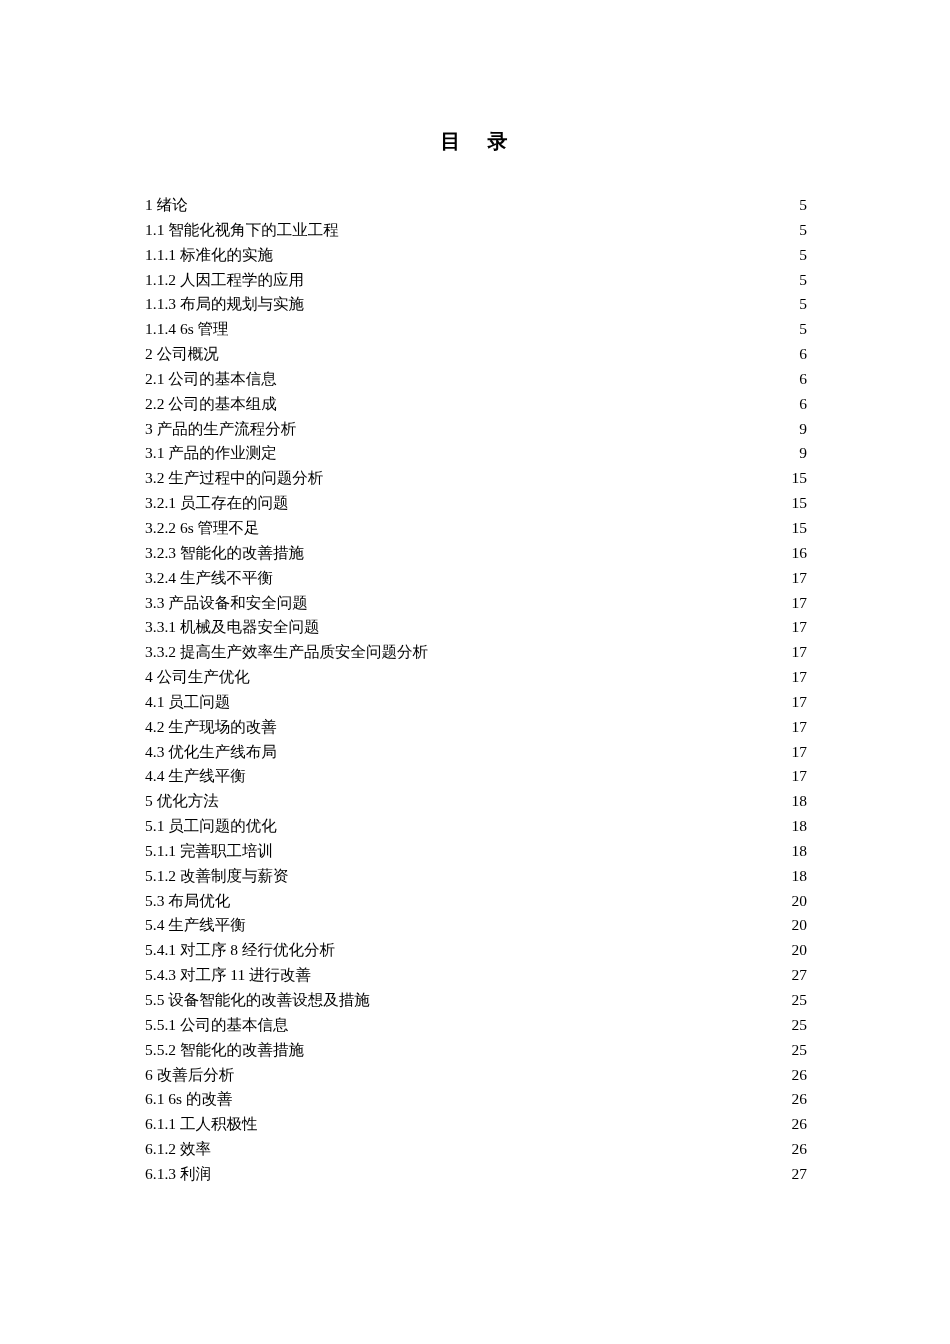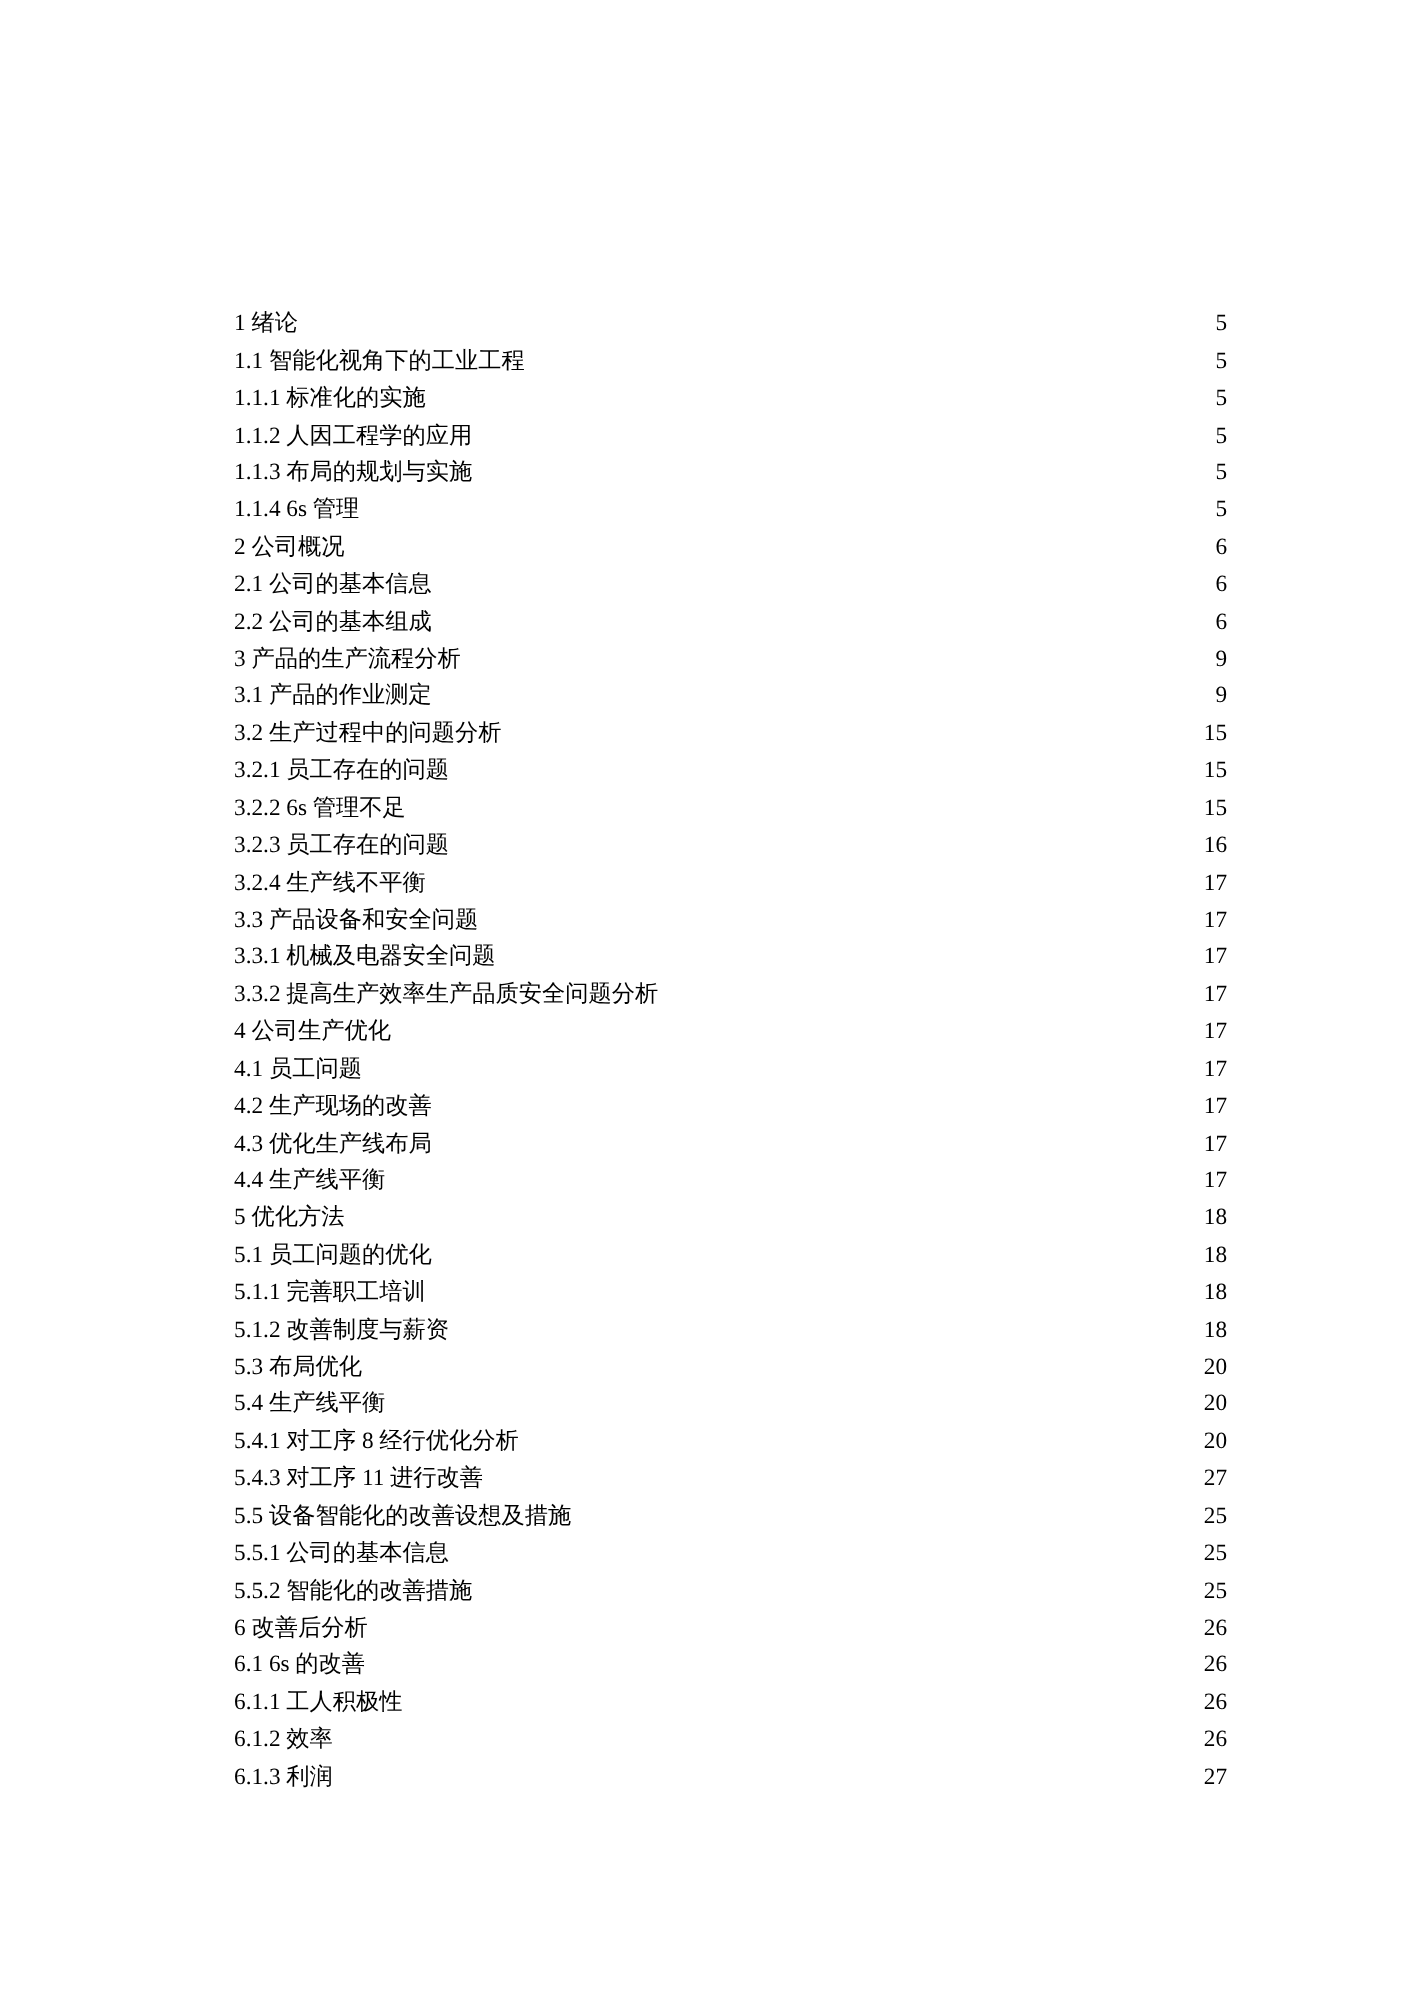--- a/index.html
+++ b/index.html
@@ -2,33 +2,34 @@
 <html><head>
 <meta charset="utf-8">
 <style>
   html, body { margin: 0; padding: 0; background: #ffffff; }
   body { width: 950px; height: 1344px; position: relative; overflow: hidden;
          font-family: "Liberation Serif", "DejaVu Serif", serif; color: #000; }
   .page { position: absolute; left: 0; top: 0; width: 950px; height: 1344px; background: #fff; }
   .title { position: absolute; top: 126px; left: 0; width: 950px; text-align: center;
            font-family: "DejaVu Sans", "Liberation Sans", sans-serif; font-weight: bold;
            font-size: 20px; letter-spacing: 10px; line-height: 30px; padding-left: 8px; box-sizing: border-box; }
-  .toc { position: absolute; left: 145px; top: 193px; width: 662px; margin: 11px; padding: 0; list-style: none; }
+  .toc { position: absolute; left: 145px; top: 193px; width: 662px; margin: 0; padding: 0; list-style: none; }
   .toc-row { display: flex; align-items: baseline; height: 24.85px; line-height: 24.85px;
              font-size: 15.5px; white-space: nowrap; cursor: pointer; }
   .toc-label { flex: 0 0 auto; }
   .toc-leader { flex: 1 1 auto; overflow: hidden; position: relative; margin: 0 1px; }
   .toc-leader::after { content: "............................................................................................................................................................................................................................................................"; 
                        position: absolute; left: 0; white-space: nowrap; letter-spacing: 0.6px; }
   .toc-page { flex: 0 0 auto; text-align: right; }
 </style>
 </head>
 <body>
 
 <div class="page">
+  <div class="title">目 录</div>
   <ul class="toc" id="toc">
       <li class="toc-row">
     <span class="toc-label">1  绪论</span>
     <span class="toc-leader"></span>
     <span class="toc-page">5</span>
   </li>
       <li class="toc-row">
     <span class="toc-label">1.1  智能化视角下的工业工程</span>
     <span class="toc-leader"></span>
     <span class="toc-page">5</span>
@@ -87,21 +88,21 @@
     <span class="toc-label">3.2.1 员工存在的问题</span>
     <span class="toc-leader"></span>
     <span class="toc-page">15</span>
   </li>
       <li class="toc-row">
     <span class="toc-label">3.2.2 6s 管理不足</span>
     <span class="toc-leader"></span>
     <span class="toc-page">15</span>
   </li>
       <li class="toc-row">
-    <span class="toc-label">3.2.3 员工存在的问题</span>
+    <span class="toc-label">3.2.3 智能化的改善措施</span>
     <span class="toc-leader"></span>
     <span class="toc-page">16</span>
   </li>
       <li class="toc-row">
     <span class="toc-label">3.2.4 生产线不平衡</span>
     <span class="toc-leader"></span>
     <span class="toc-page">17</span>
   </li>
       <li class="toc-row">
     <span class="toc-label">3.3 产品设备和安全问题</span>

